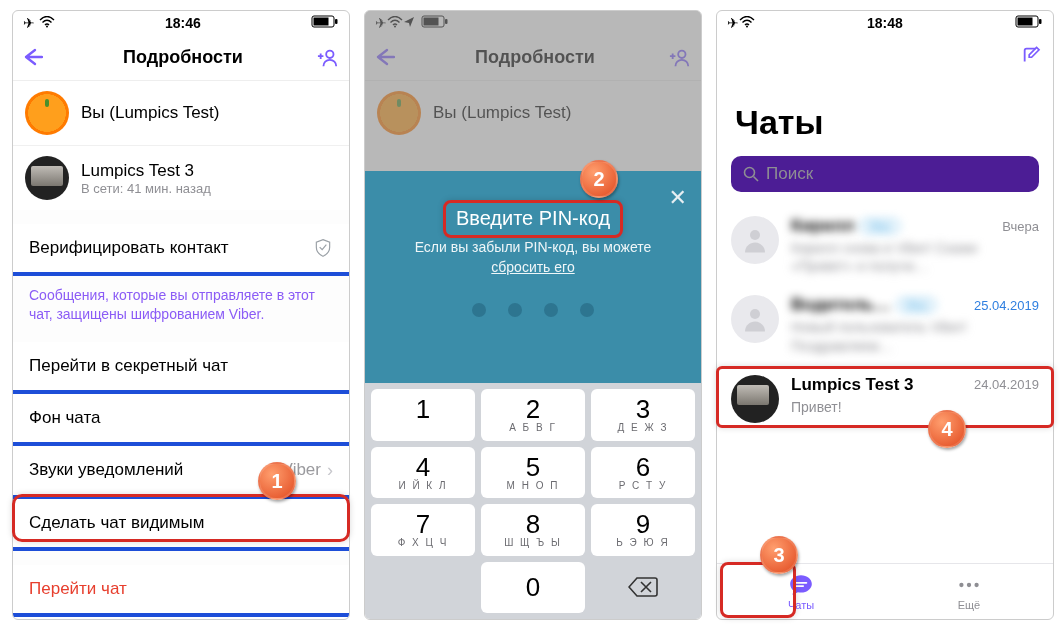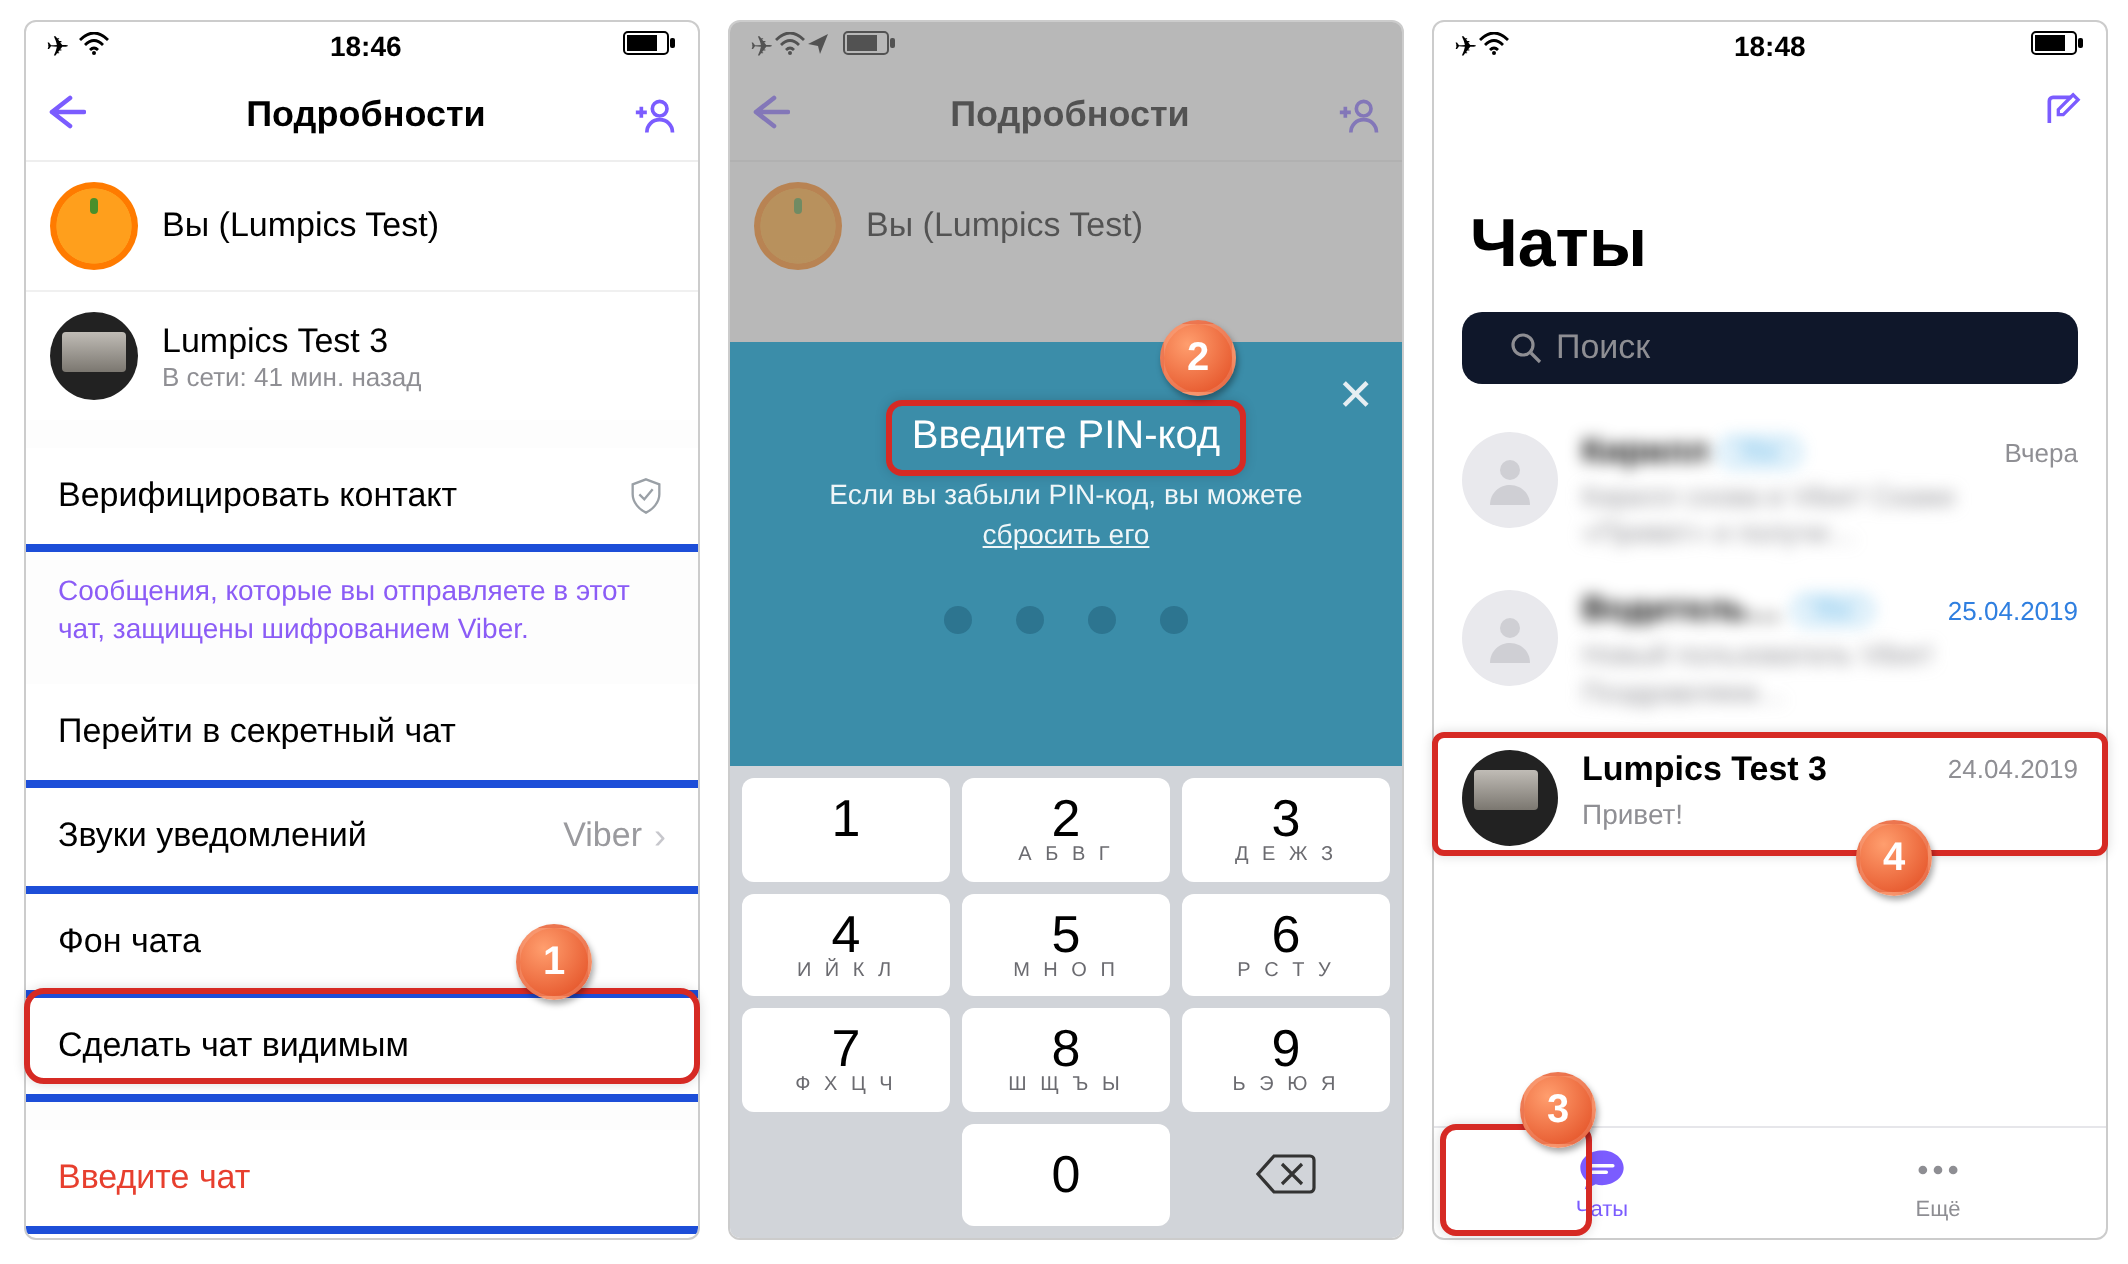--- a/index.html
+++ b/index.html
@@ -58,21 +58,21 @@
   
   .keypad { position:absolute; left:0; right:0; bottom:0; height:236px; background:#d1d4d9; display:grid; grid-template-columns:repeat(3,1fr); grid-template-rows:repeat(4,1fr); gap:6px; padding:6px; }
   .key { background:#fff; border-radius:6px; display:flex; flex-direction:column; align-items:center; justify-content:center; }
   .key .n { font-size:26px; line-height:1; }
   .key .l { font-size:10px; letter-spacing:2px; color:#6b6b70; }
   .key.blank { background:transparent; }
   .key.bksp svg { width:30px; height:22px; }
 
   
   .bigtitle { font-size:34px; font-weight:800; padding:22px 18px 8px; }
-  .search { margin:6px 14px 14px; background:#0f172a; border-radius:10px; padding:8px 24px; display:flex; align-items:center; color:#8e8e93; font-size:17px; }
+  .search { margin:6px 14px 14px; background:#4c1d95; border-radius:10px; padding:8px 12px; display:flex; align-items:center; color:#8e8e93; font-size:17px; }
   .search .mag { width:16px; height:16px; margin-right:7px; }
   .chat-item { display:flex; align-items:flex-start; padding:10px 14px; }
   .chat-item .avatar { width:48px; height:48px; }
   .chat-item .c { flex:1; min-width:0; }
   .chat-item .line1 { display:flex; align-items:center; }
   .chat-item .nm { font-size:17px; font-weight:600; }
   .chat-item .tag { font-size:11px; color:#2f9fe0; border:1px solid #2f9fe0; border-radius:9px; padding:0 6px; margin-left:6px; }
   .chat-item .date { margin-left:auto; font-size:13px; color:#8f8f94; }
   .chat-item .msg { font-size:14px; color:#8f8f94; margin-top:3px; line-height:1.3; }
   .chat-item .date.blue { color:#2f7fe0; }
@@ -152,33 +152,33 @@
     <svg class="shield" viewBox="0 0 24 24">
         <path d="M12 2 L20 5 V11 C20 16 16 20 12 22 C8 20 4 16 4 11 V5 Z"></path>
         <path d="M8 11 l3 3 l5 -6"></path>
       </svg>
   </div>
   <div class="note">Сообщения, которые вы отправляете в этот чат, защищены шифрованием Viber.</div>
   <div class="row">
       <span>Перейти в секретный чат</span>
     </div>
   <div class="row">
+      <span>Фон чата</span>
+    </div>
+  <div class="row">
     <span>Звуки уведомлений</span>
     <span class="rvalue">Viber</span>
     <span class="chev">›</span>
   </div>
   <div class="row">
-      <span>Фон чата</span>
-    </div>
-  <div class="row">
       <span>Сделать чат видимым</span>
     </div>
   <div class="spacer"></div>
   <div class="row red">
-      <span>Введите чат</span>
+      <span>Перейти чат</span>
     </div>
 </div>
 
 <div class="phone p2">
   <div class="status" style="opacity:.55">
     <span>✈︎</span>
     <span>
       <svg width="16" height="12" viewBox="0 0 16 12">
           <path d="M1 4 Q8 -3 15 4 M3.5 6.5 Q8 2 12.5 6.5 M6 9 Q8 7 10 9" stroke="#000" fill="none" stroke-width="1.4"></path>
           <circle cx="8" cy="10.5" r="1" fill="#000"></circle>

